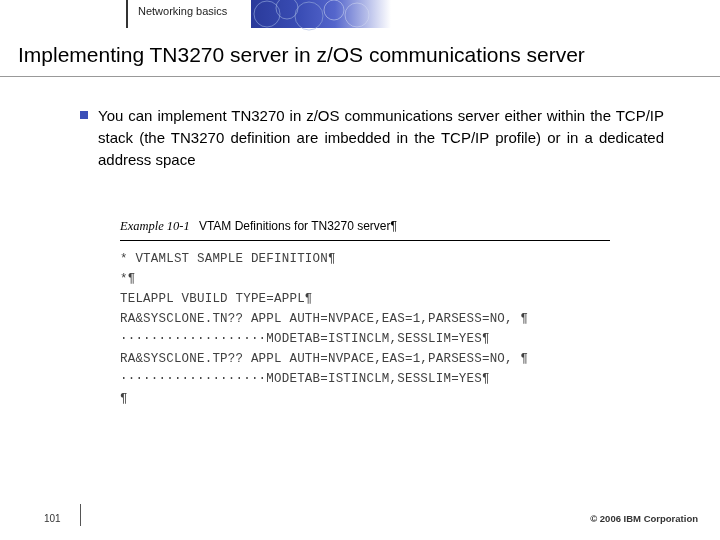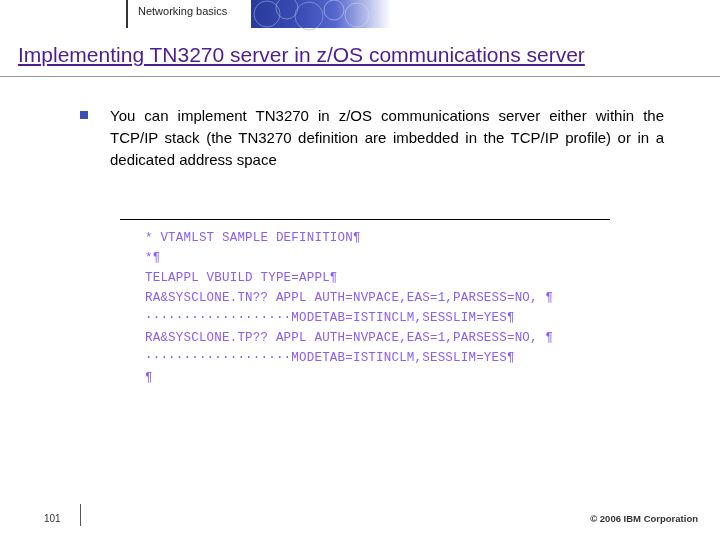--- a/index.html
+++ b/index.html
@@ -41,38 +41,37 @@
     }
     .breadcrumb {
       position: absolute;
       left: 92px;
       top: 5px;
       font-size: 11px;
       color: #222;
     }
     .title {
       font-size: 21px;
-      color: #4c1d95;
+      color: #000000;
       font-weight: 400;
       padding: 14px 18px 8px 18px;
       line-height: 1.25;
-      text-decoration: underline;
     }
     .title-rule {
       border: none;
       border-top: 1px solid #999;
       margin: 0 0 0 0;
     }
     .content {
       padding: 28px 56px 0 80px;
     }
     .bullet-row {
       display: flex;
       align-items: flex-start;
-      gap: 22px;
+      gap: 10px;
     }
     .square-bullet {
       width: 8px;
       height: 8px;
       background: #3b4fb8;
       margin-top: 6px;
       flex-shrink: 0;
     }
     .bullet-text {
       font-size: 15px;
@@ -102,24 +101,23 @@
     }
     .code-rule {
       border: none;
       border-top: 1px solid #000;
       margin: 2px 0 8px 0;
     }
     .code-lines {
       font-family: "Courier New", monospace;
       font-size: 12.5px;
       line-height: 1.6;
-      color: #8b5cf6;
+      color: #404040;
       white-space: pre;
       letter-spacing: 0.2px;
-      margin-left: 25px;
     }
     .footer {
       position: absolute;
       bottom: 14px;
       left: 0;
       right: 0;
       height: 20px;
     }
     .footer-divider {
       position: absolute;
@@ -164,20 +162,24 @@
 <h1 class="title">Implementing TN3270 server in z/OS communications server</h1>
 <hr class="title-rule">
 
 <div class="content">
   <div class="bullet-row">
     <div class="square-bullet"></div>
     <div class="bullet-text">You can implement TN3270 in z/OS communications server either within the TCP/IP stack (the TN3270 definition are imbedded in the TCP/IP profile) or in a dedicated address space</div>
   </div>
 
   <div class="code-block">
+    <div class="code-caption">
+      <span class="em">Example 10-1</span>
+      <span class="reg">VTAM Definitions for TN3270 server¶</span>
+    </div>
     <hr class="code-rule">
     <div class="code-lines" id="code-lines">* VTAMLST SAMPLE DEFINITION¶
 *¶
 TELAPPL VBUILD TYPE=APPL¶
 RA&amp;SYSCLONE.TN?? APPL AUTH=NVPACE,EAS=1,PARSESS=NO, ¶
 ···················MODETAB=ISTINCLM,SESSLIM=YES¶
 RA&amp;SYSCLONE.TP?? APPL AUTH=NVPACE,EAS=1,PARSESS=NO, ¶
 ···················MODETAB=ISTINCLM,SESSLIM=YES¶
 ¶</div>
   </div>

